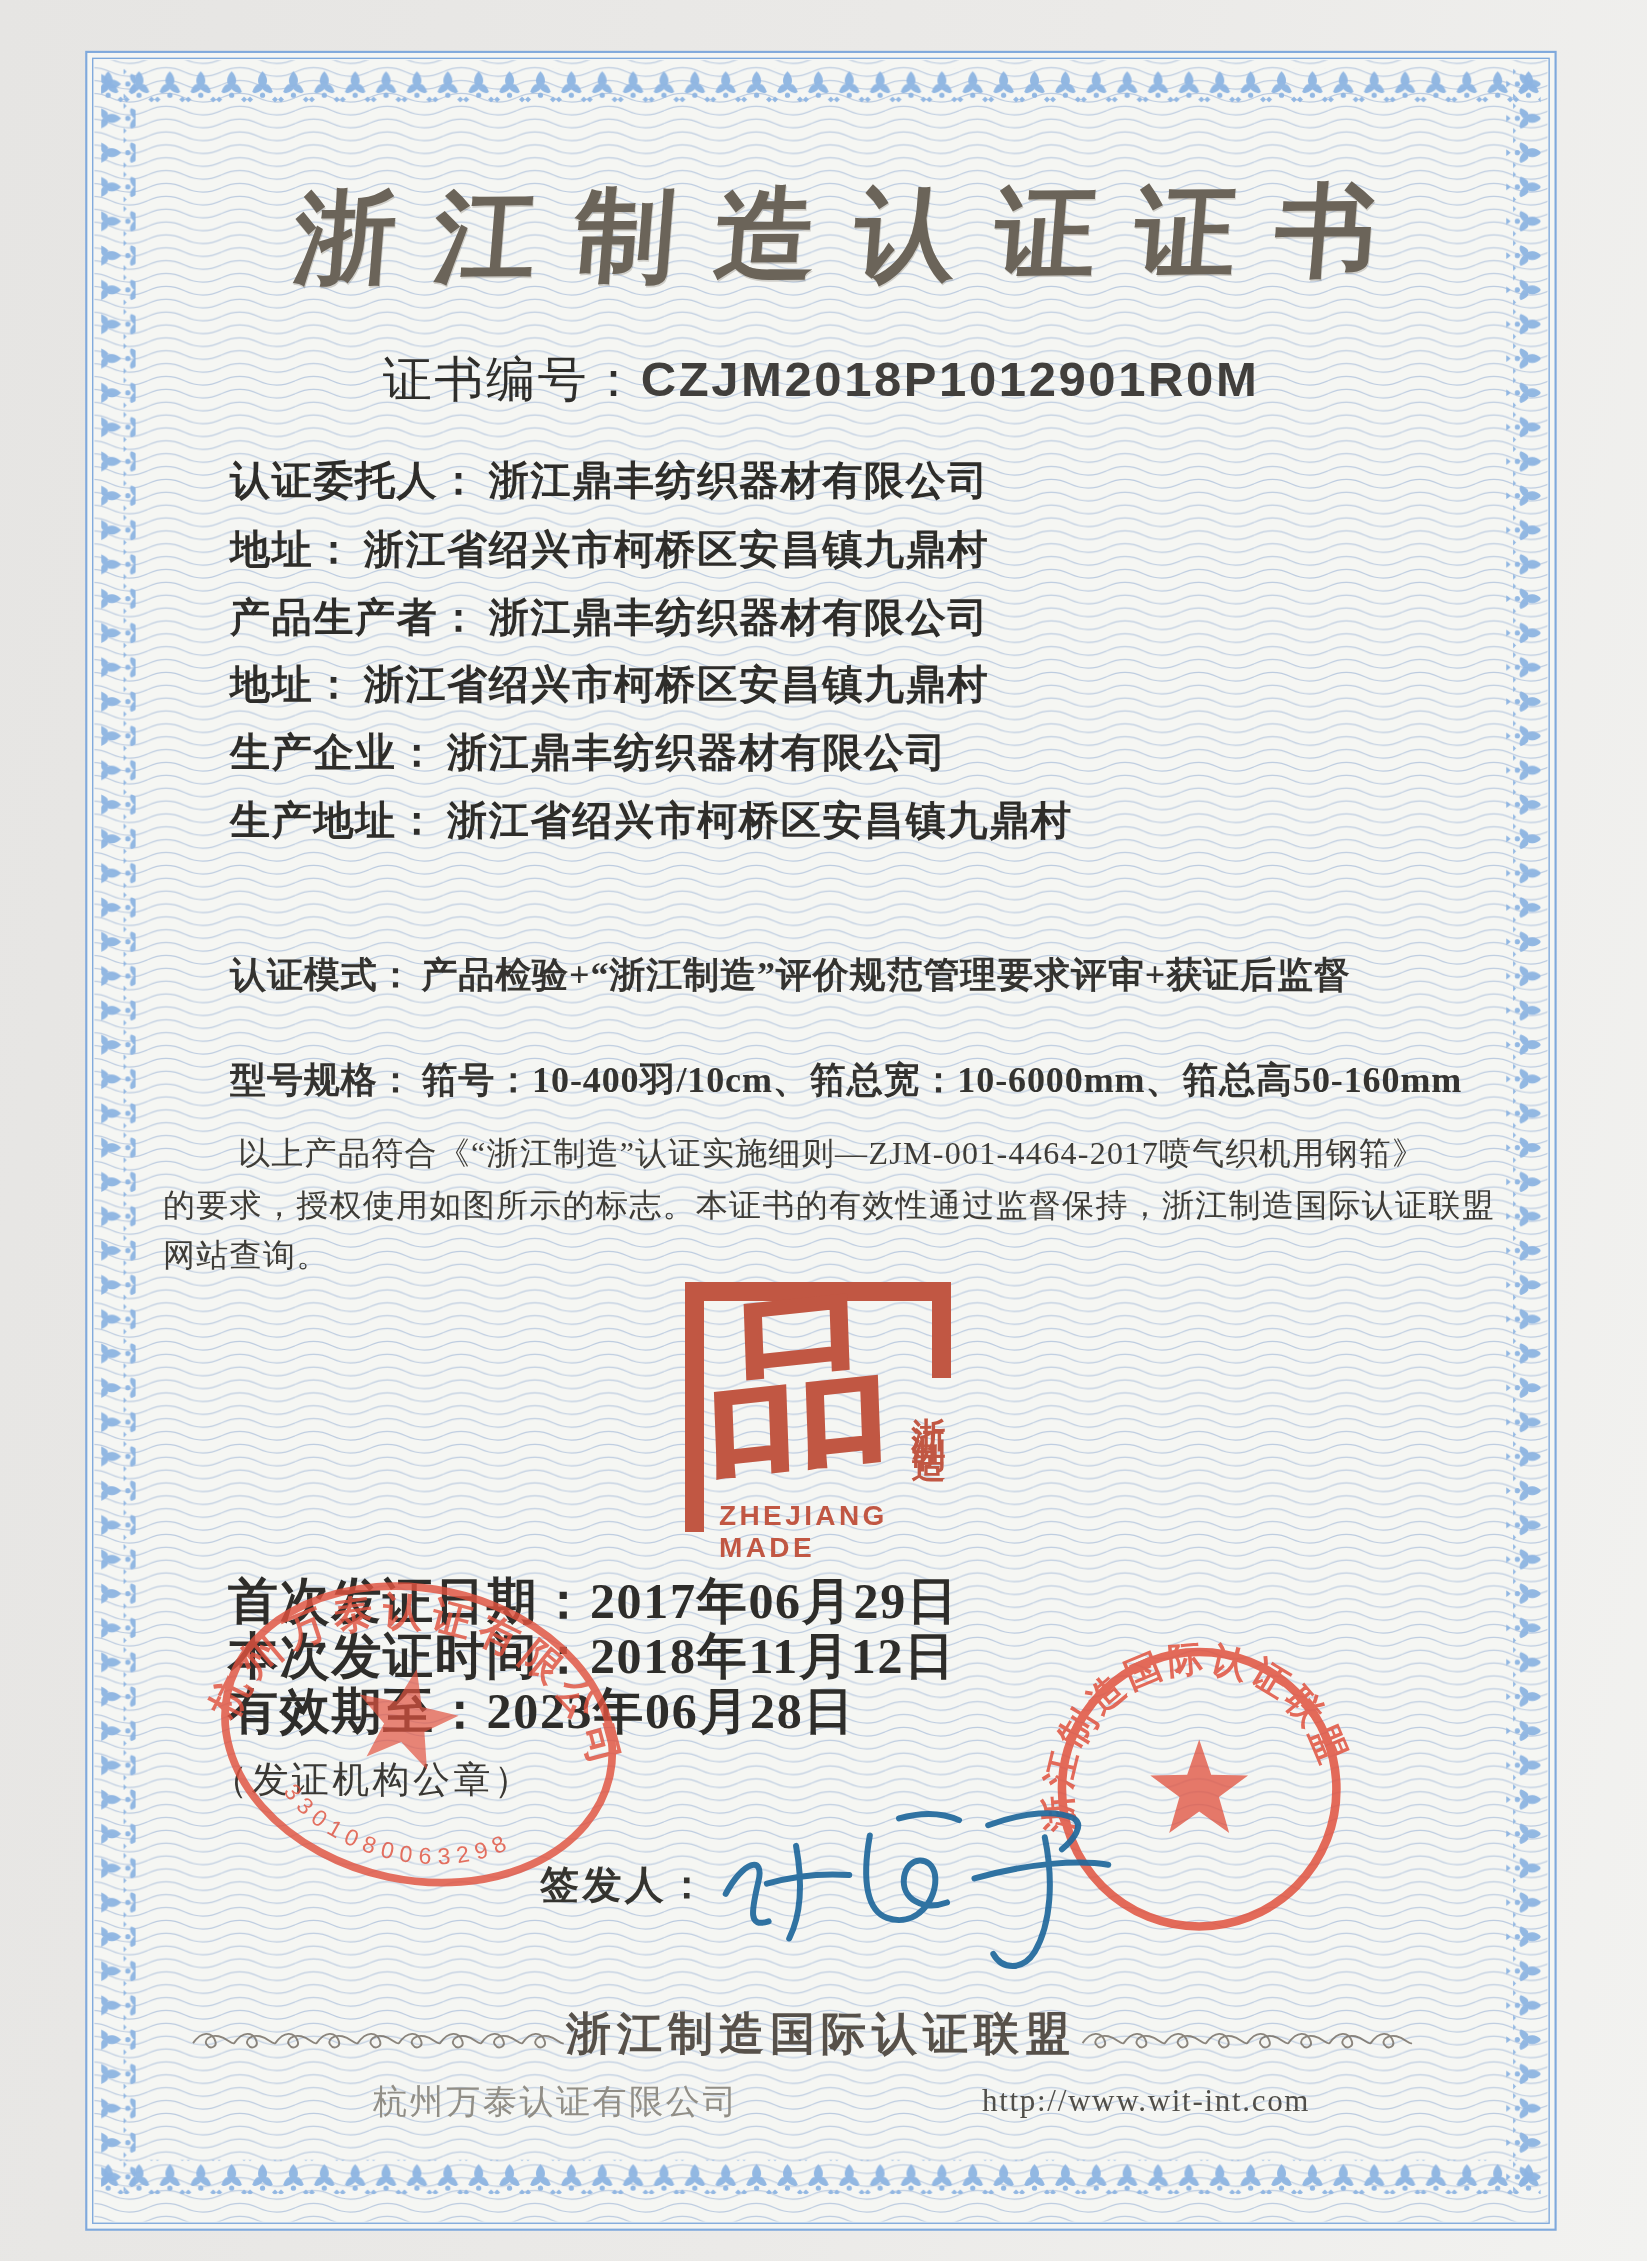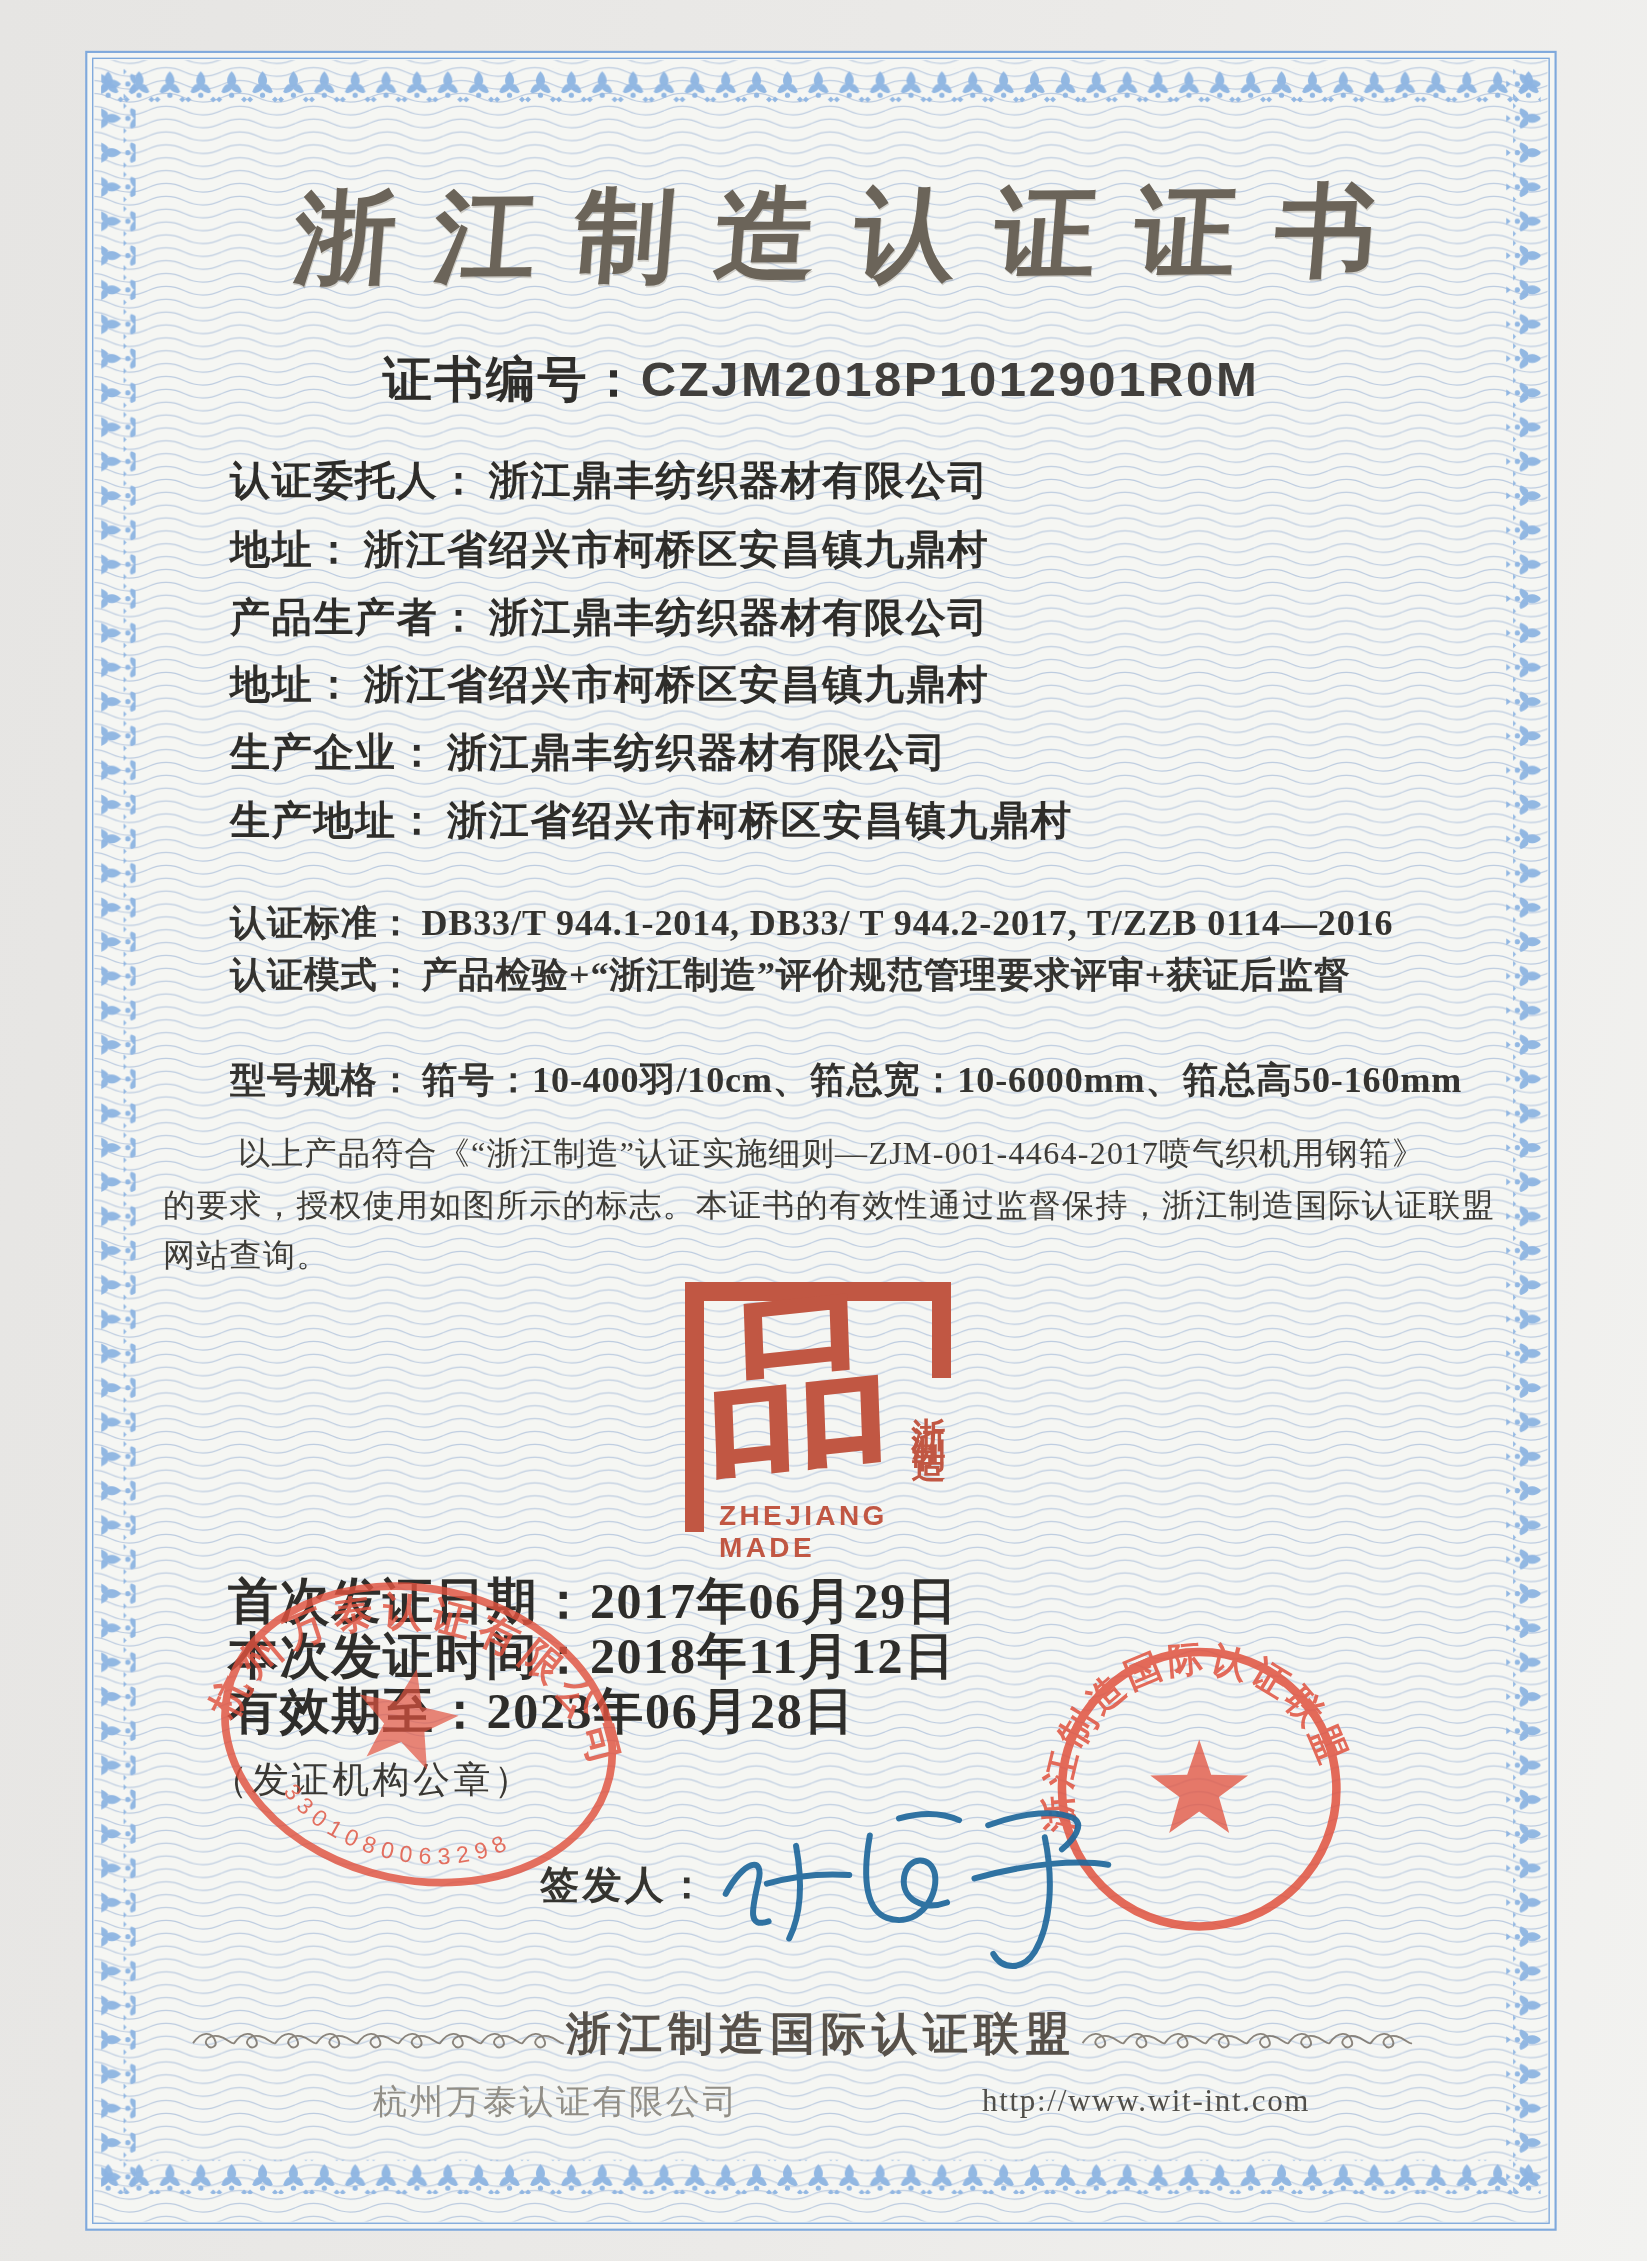--- a/index.html
+++ b/index.html
@@ -9,21 +9,21 @@
     font-family:"Liberation Serif",serif;
   }
   .abs{position:absolute;white-space:nowrap;}
   .doc-title{
     left:86px;top:168px;width:1470px;text-align:center;
     font-size:101px;font-weight:bold;letter-spacing:39px;padding-left:34px;
     color:#6b6459;transform:skewX(-5deg) rotate(-0.4deg);
     text-shadow:0.9px 1.7px 0 rgba(95,88,76,.25);
   }
   .cert-no-line{left:86px;top:347px;width:1470px;text-align:center;font-size:49px;color:#2f2e2b;}
-  .cert-no-line .lbl{font-weight:bold;letter-spacing:2.6px;}
+  .cert-no-line .lbl{font-weight:normal;letter-spacing:2.6px;}
   .cert-no-line .num{font-family:"Liberation Sans",sans-serif;font-weight:600;color:#413f3c;letter-spacing:2.6px;}
   .field-line{left:230px;font-size:40px;font-weight:bold;color:#2e2d2a;letter-spacing:1.7px;}
   .field-line .val{margin-left:8.6px;}
   .spec-line{left:230px;font-size:36px;font-weight:bold;color:#343330;letter-spacing:0.9px;}
   .spec-line .val{margin-left:6.9px;}
   .para-line{left:163px;font-size:32px;color:#3e3c37;letter-spacing:1.3px;}
   .indent{padding-left:75px;}
   .date-line{left:228px;font-size:50px;font-weight:bold;color:#2e2d2a;letter-spacing:1.7px;}
   .seal-note{left:211px;top:1755px;font-size:37px;color:#3a3834;letter-spacing:3.4px;}
   .signer{left:540px;top:1858px;font-size:39px;font-weight:600;color:#35342f;letter-spacing:3.4px;}
@@ -104,23 +104,20 @@
   <div class="abs field-line" style="top:657px">
     <span>地址：</span><span class="val">浙江省绍兴市柯桥区安昌镇九鼎村</span>
   </div>
   <div class="abs field-line" style="top:725px">
     <span>生产企业：</span><span class="val">浙江鼎丰纺织器材有限公司</span>
   </div>
   <div class="abs field-line" style="top:793px">
     <span>生产地址：</span><span class="val">浙江省绍兴市柯桥区安昌镇九鼎村</span>
   </div>
 
-  <div class="abs spec-line" style="top:899px">
-    <span>认证标准：</span><span class="val">DB33/T 944.1-2014, DB33/ T 944.2-2017, T/ZZB 0114—2016</span>
-  </div>
   <div class="abs spec-line" style="top:951px">
     <span>认证模式：</span><span class="val">产品检验+“浙江制造”评价规范管理要求评审+获证后监督</span>
   </div>
   <div class="abs spec-line" style="top:1056px">
     <span>型号规格：</span><span class="val">筘号：10-400羽/10cm、筘总宽：10-6000mm、筘总高50-160mm</span>
   </div>
 
   <div class="abs para-line indent" style="top:1132px">以上产品符合《“浙江制造”认证实施细则—ZJM-001-4464-2017喷气织机用钢筘》</div>
   <div class="abs para-line" style="top:1184px">的要求，授权使用如图所示的标志。本证书的有效性通过监督保持，浙江制造国际认证联盟</div>
   <div class="abs para-line" style="top:1234px">网站查询。</div>

